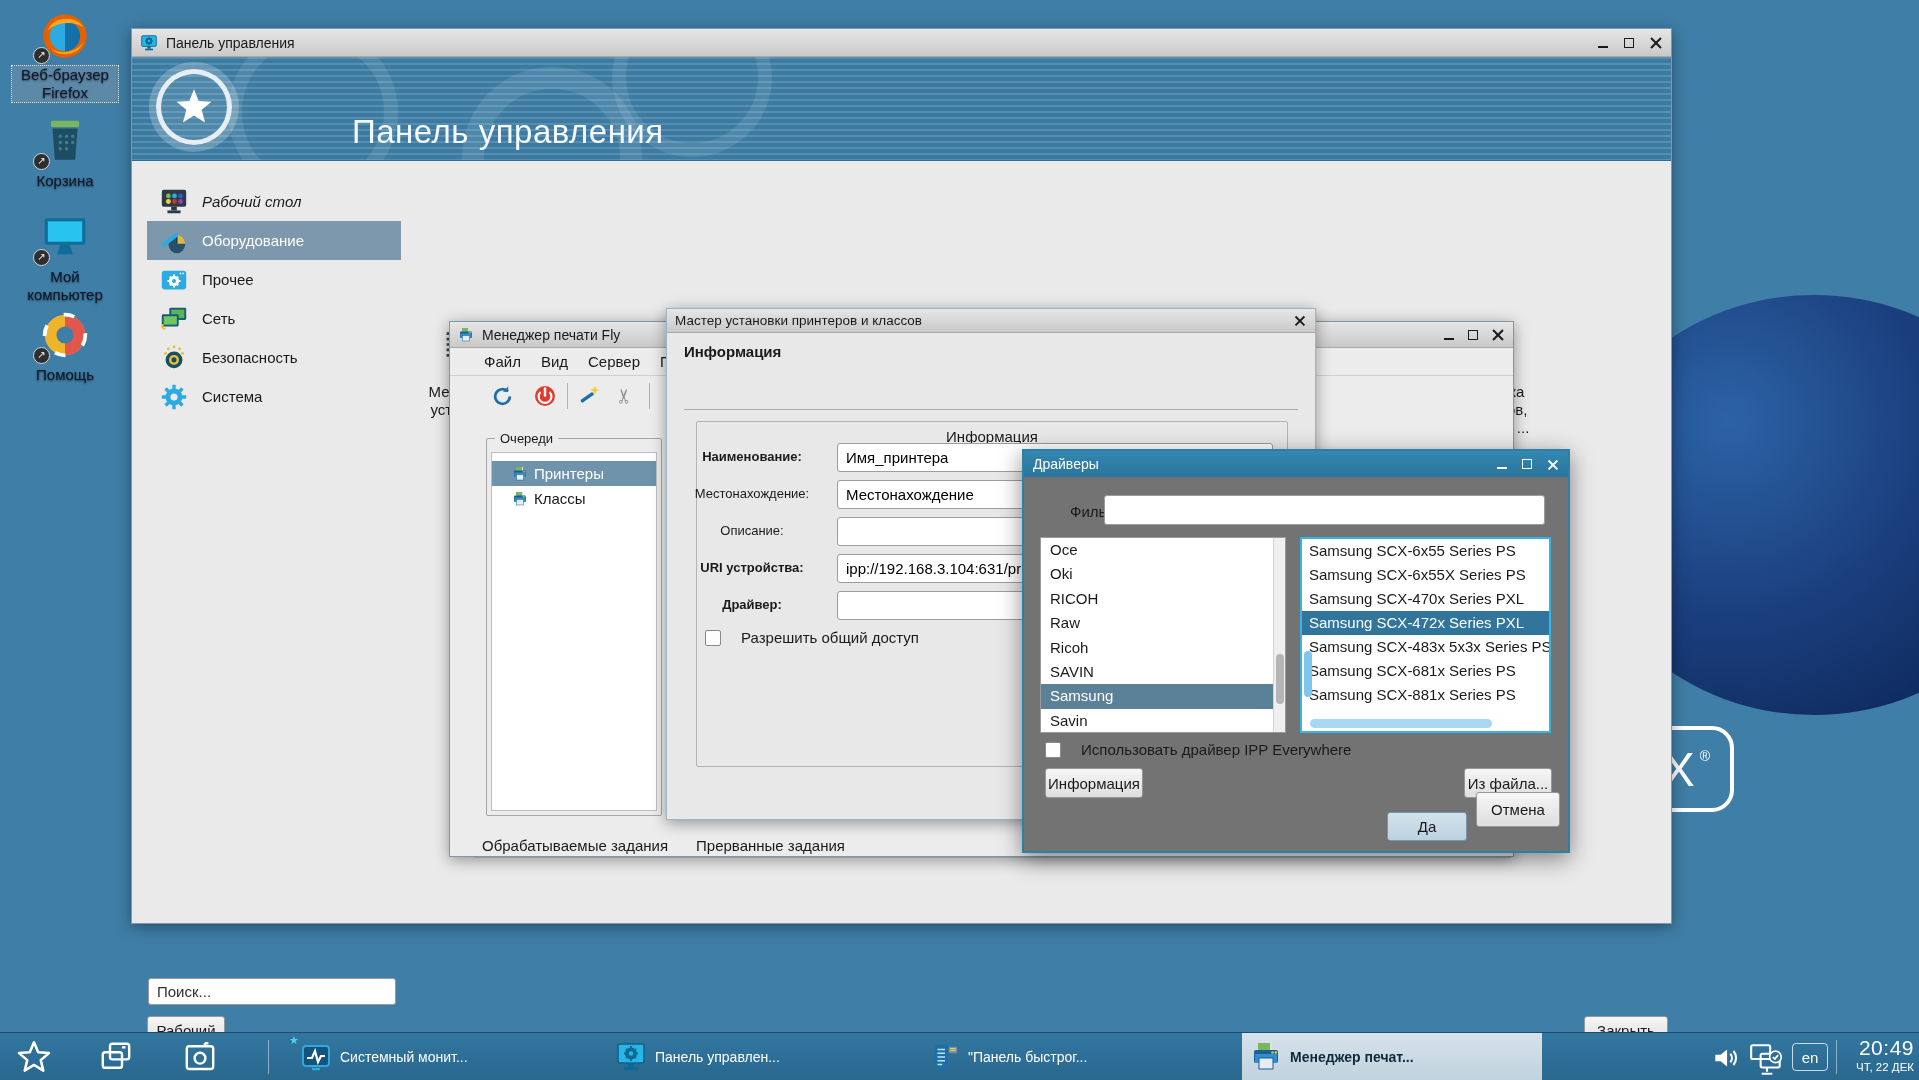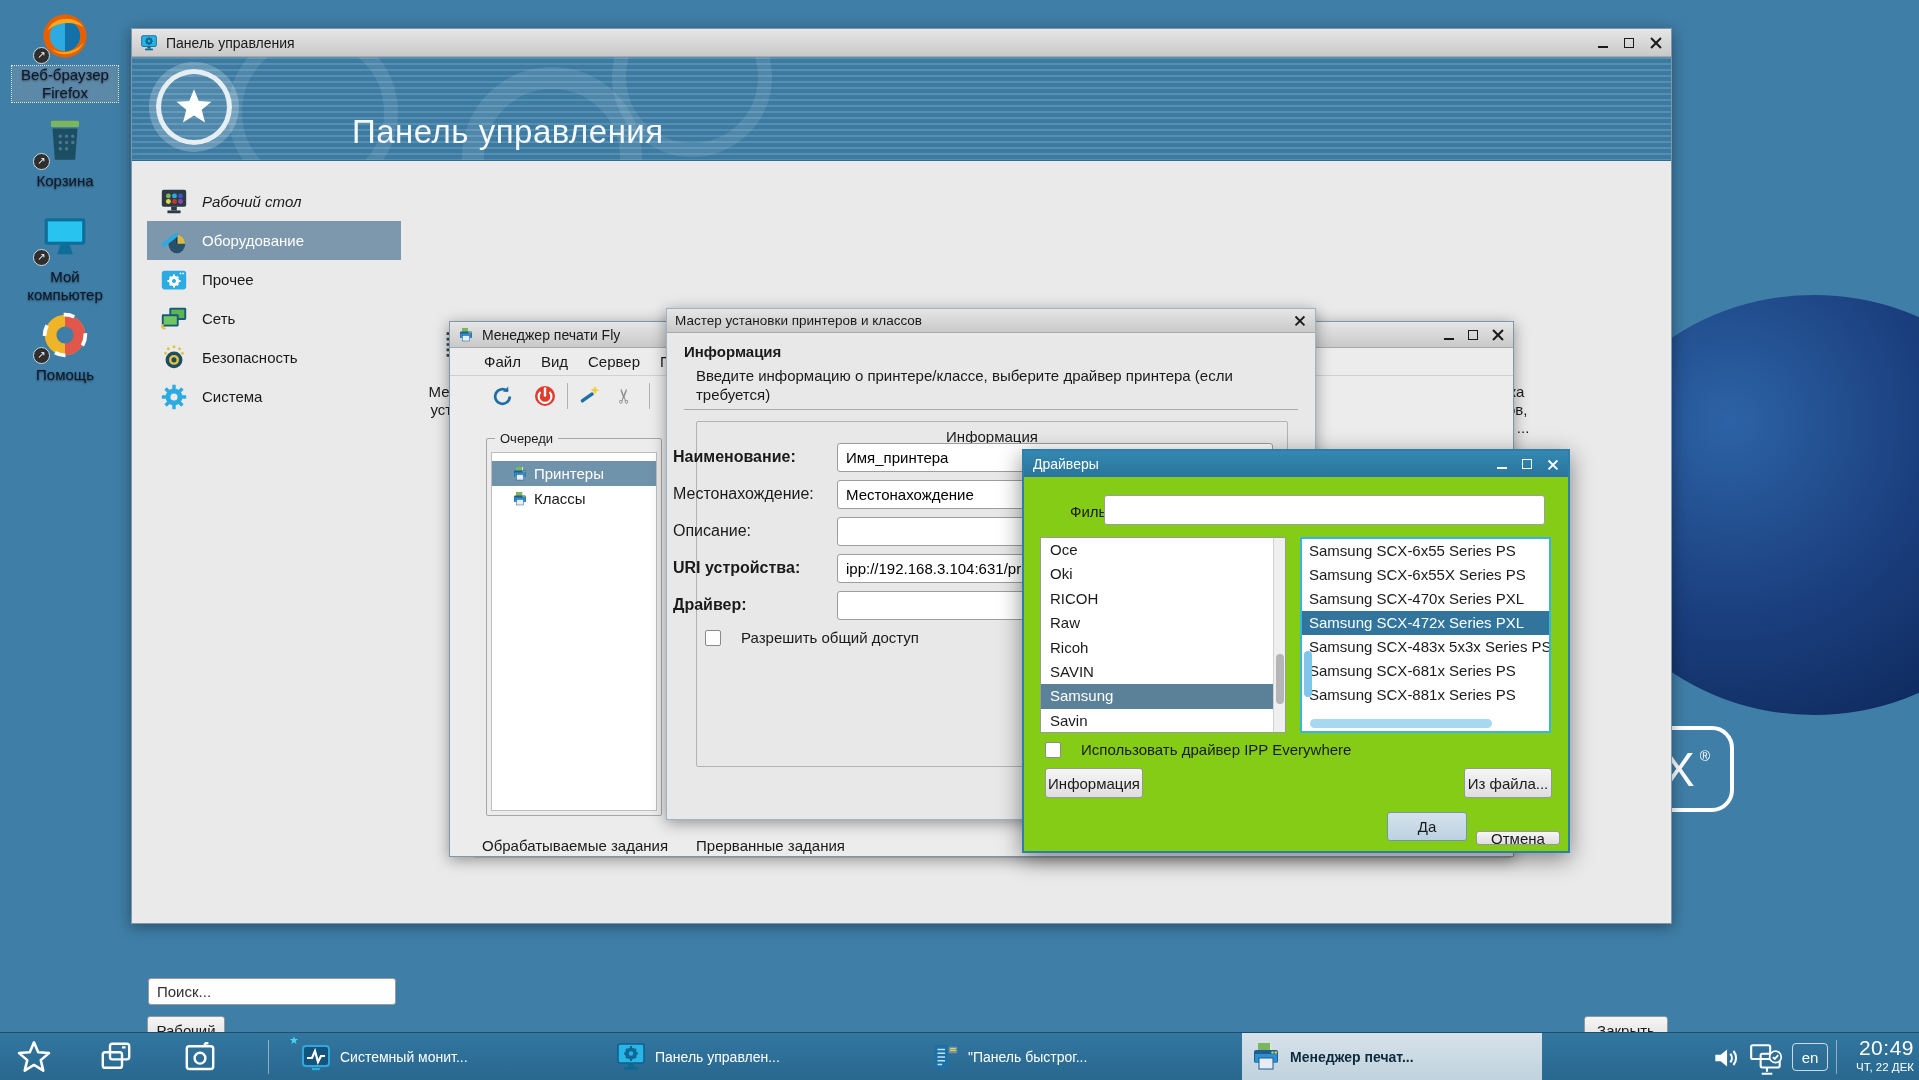--- a/index.html
+++ b/index.html
@@ -84,29 +84,29 @@
   .pm-tab { padding:0 8px; font-size:15px; line-height:22px; white-space:nowrap; }
 
   
   .wizard { left:666px; top:308px; width:650px; height:512px; background:#e8e8e8; border:1px solid #9fb4c2; z-index:4; }
   .wz-titlebar { height:24px; }
   .wz-step { position:absolute; left:17px; top:34px; font-size:15px; font-weight:bold; }
   .wz-desc { position:absolute; left:29px; top:57px; width:585px; font-size:15px; line-height:19px; }
   .wz-hr { position:absolute; left:17px; right:17px; top:100px; height:1px; background:#ababab; }
   .wz-group { position:absolute; left:29px; top:112px; width:592px; height:346px; border:1px solid #b3b3b3; border-radius:2px; }
   .wz-group-title { position:absolute; left:0; right:0; top:6px; text-align:center; font-size:15px; }
-  .fr-label { position:absolute; left:6px; width:158px; text-align:left; line-height:28px; font-size:16px; white-space:nowrap; }
+  .fr-label { position:absolute; left:6px; width:158px; text-align:center; line-height:28px; font-size:13px; white-space:nowrap; }
   .fr-label.b { font-weight:bold; }
   .fr-input { position:absolute; left:170px; width:436px; height:29px; border:1px solid #9d9d9d; border-radius:3px;
               background:#fff; padding:0 8px; font:15px "Liberation Sans",sans-serif; }
   .cbrow { position:absolute; display:flex; align-items:center; gap:20px; font-size:15px; }
   .cb { width:16px; height:16px; background:#fdfdfd; border:1px solid #8a8a8a; border-radius:2px; flex:0 0 auto; }
 
   
-  .drivers { left:1022px; top:449px; width:548px; height:404px; background:#84cc16; border:2px solid #2d7fa8;
+  .drivers { left:1022px; top:449px; width:548px; height:404px; background:#737373; border:2px solid #2d7fa8;
              box-shadow:0 6px 22px rgba(0,0,0,.45); z-index:5; }
   .dr-titlebar { position:absolute; left:0; top:0; right:0; height:26px; background:linear-gradient(#3488b1,#29749c);
                  color:#fff; display:flex; align-items:center; }
   .dr-title { margin-left:9px; font-size:14px; }
   .dr-filter-label { position:absolute; left:46px; top:52px; }
   .dr-filter { position:absolute; left:80px; top:44px; width:441px; height:30px; border:1px solid #9d9d9d; border-radius:3px;
                background:#fff; font:15px "Liberation Sans",sans-serif; padding:0 8px; }
   .listbox { position:absolute; background:#fff; overflow:hidden; }
   .makers { left:16px; top:86px; width:246px; height:196px; border:1px solid #9a9a9a; }
   .models { left:276px; top:86px; width:251px; height:196px; border:2px solid #35b4e5; }
@@ -114,21 +114,21 @@
   .models .lrow { height:24px; line-height:24px; padding-left:7px; }
   .lrow.selected { background:#5b8199; color:#fff; }
   .models .lrow.selected { background:#31749c; }
   .vtrack { position:absolute; top:0; bottom:0; width:12px; right:0; background:#efefef; border-left:1px solid #d2d2d2; }
   .vthumb { position:absolute; left:1.5px; width:8px; border-radius:4px; }
   .hthumb { position:absolute; height:9px; border-radius:4.5px; }
   .dr-btn-info { position:absolute; left:21px; top:317px; width:98px; height:30px; }
   .dr-btn-file { position:absolute; left:440px; top:317px; width:88px; height:30px; }
   .dr-btn-ok { position:absolute; left:363px; top:361px; width:80px; height:29px;
                background:linear-gradient(#d4e2ec,#bcd2e0); border-color:#7396ad; }
-  .dr-btn-cancel { position:absolute; left:452px; top:380px; width:84px; height:14px; }
+  .dr-btn-cancel { position:absolute; left:452px; top:341px; width:84px; height:35px; }
 
   
   .taskbar { position:absolute; left:0; bottom:0; width:1919px; height:48px;
              background:linear-gradient(#32769f,#29688f); border-top:1px solid #1c4e6d; z-index:10; color:#fff; }
   .tb-launch { position:absolute; top:0; height:48px; width:64px; display:flex; align-items:center; justify-content:center; }
   .tbsep { position:absolute; top:7px; width:1px; height:34px; background:rgba(255,255,255,.45); }
   .task { position:absolute; top:0; height:48px; width:300px; display:flex; align-items:center; padding-left:8px; gap:8px; }
   .task .tlabel { font-size:14px; color:#fff; white-space:nowrap; overflow:hidden; text-overflow:ellipsis; }
   .task.active { background:linear-gradient(#d7e2ea,#bfd2de); }
   .task.active .tlabel { color:#0d2a3c; font-weight:bold; }
@@ -497,21 +497,20 @@
 </section>
 
 <section class="window wizard">
   <div class="tb-gray wz-titlebar">
     <span class="tb-title" style="font-size:13.5px;">Мастер установки принтеров и классов</span>
     <span class="winbtns">
         <span class="g-close" style="transform:scale(.9)"></span>
       </span>
   </div>
   <div class="wz-step">Информация</div>
-  <div class="wz-desc">Введите информацию о принтере/классе, выберите драйвер принтера (если требуется)</div>
   <div class="wz-hr"></div>
 
   <div class="wz-group">
     <div class="wz-group-title">Информация</div>
   </div>
 
   <div class="fr-label b" style="top:134px;">Наименование:</div>
   <input class="fr-input" style="top: 134px;" value="Имя_принтера">
   <div class="fr-label" style="top:171px;">Местонахождение:</div>
   <input class="fr-input" style="top: 171px;" value="Местонахождение">

